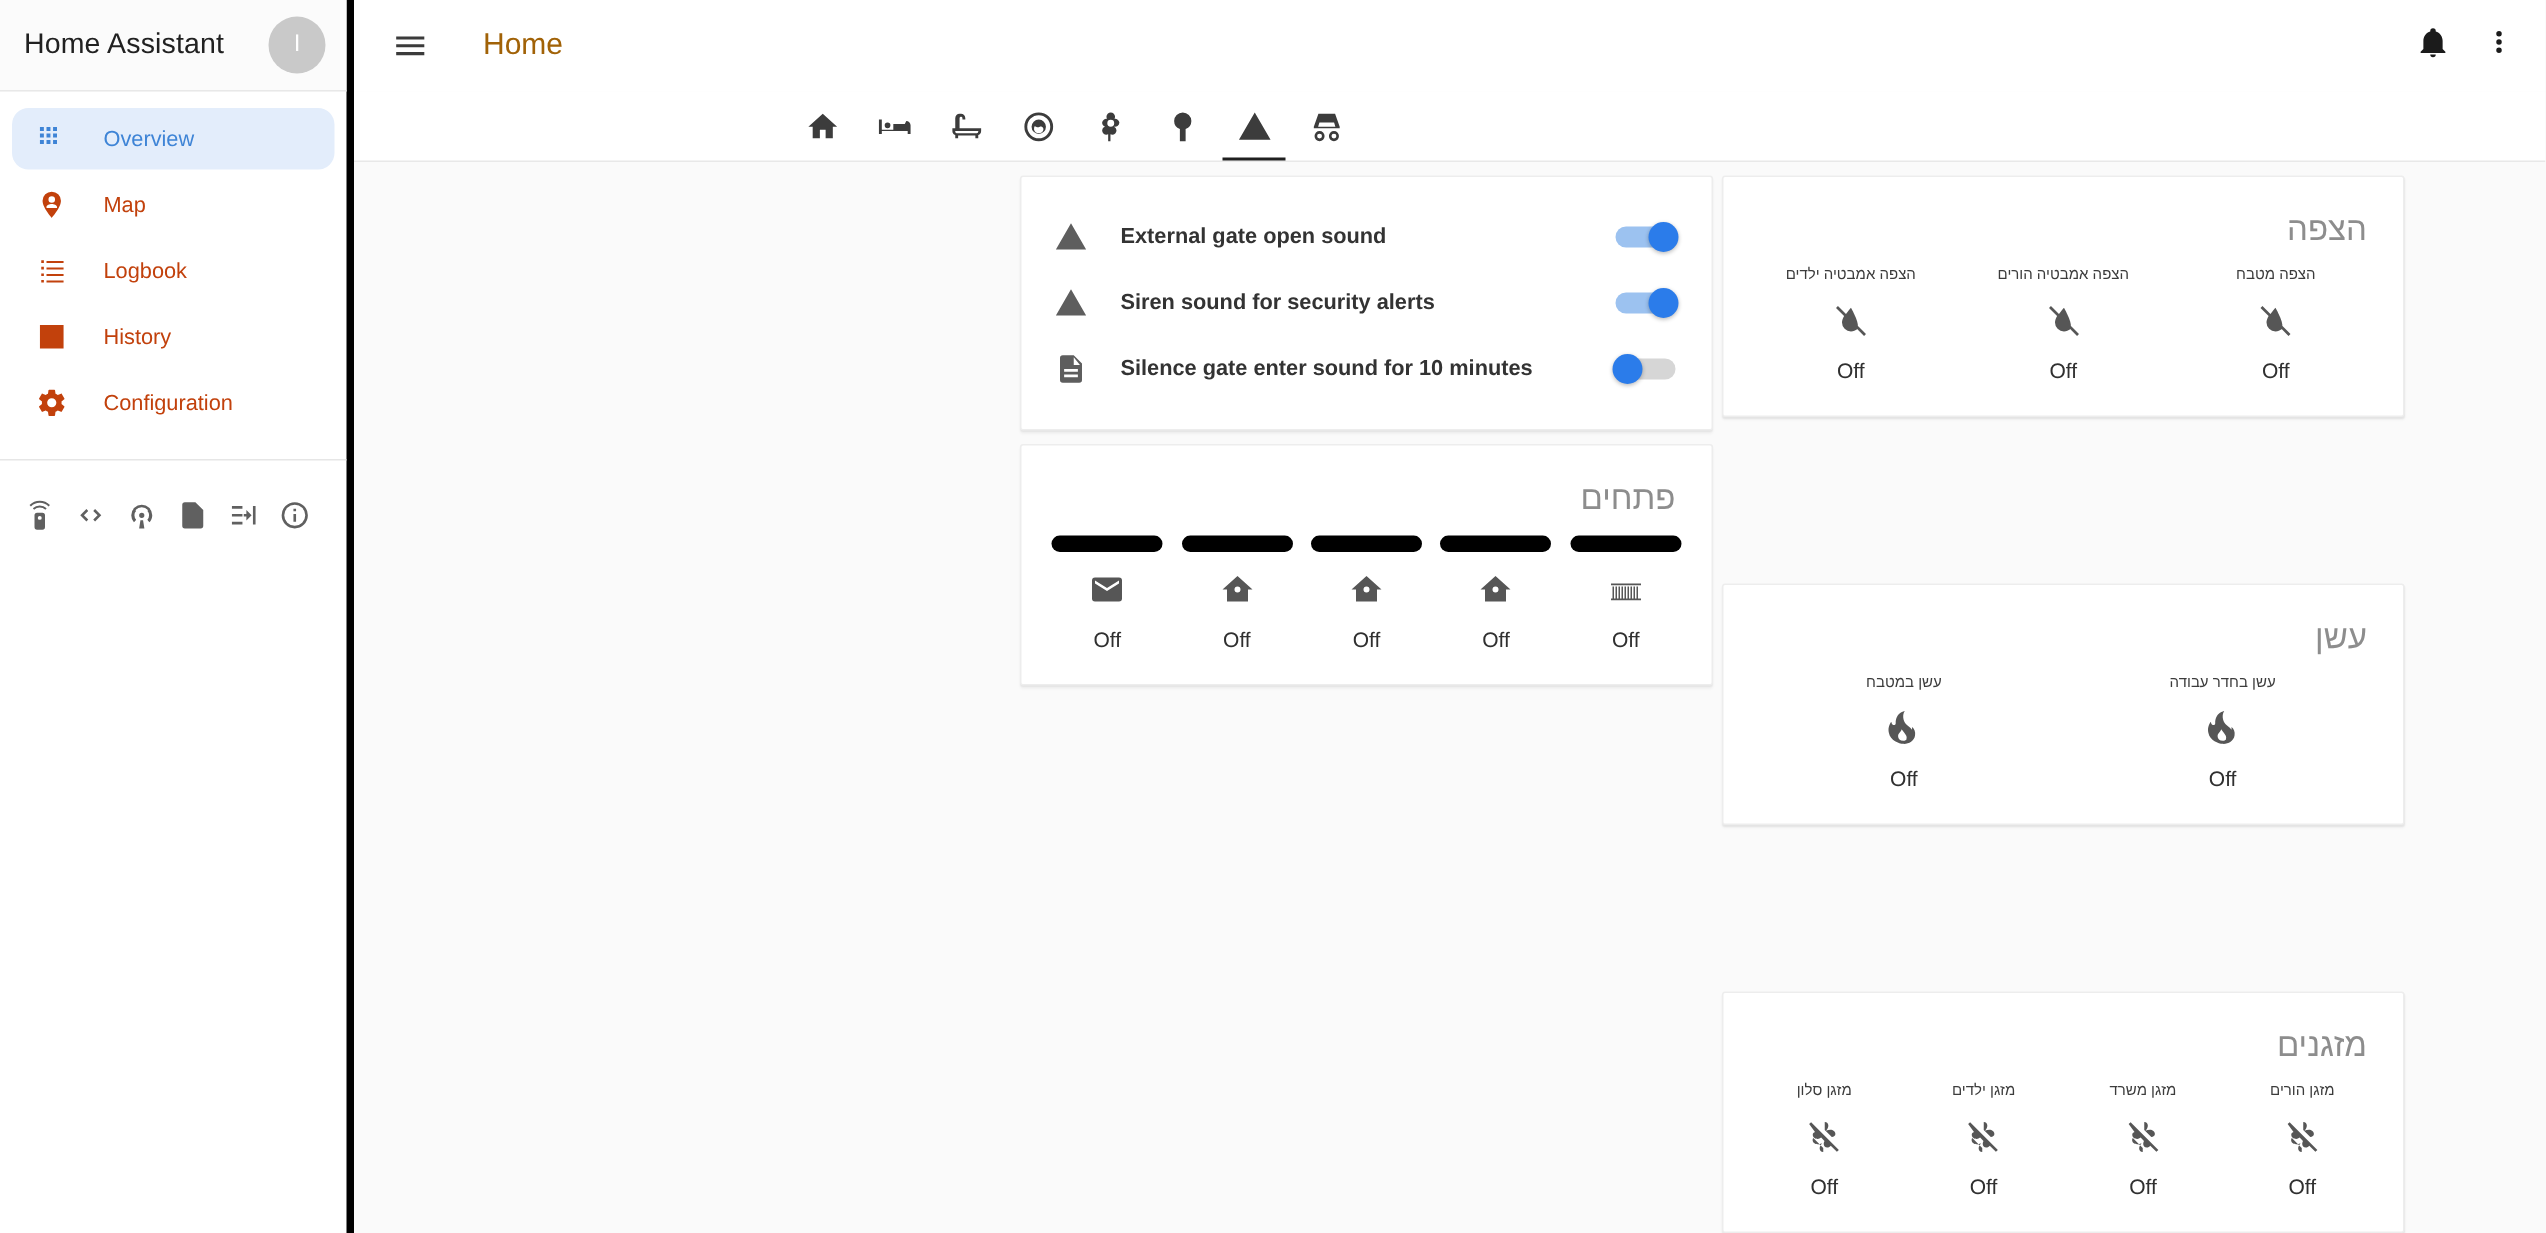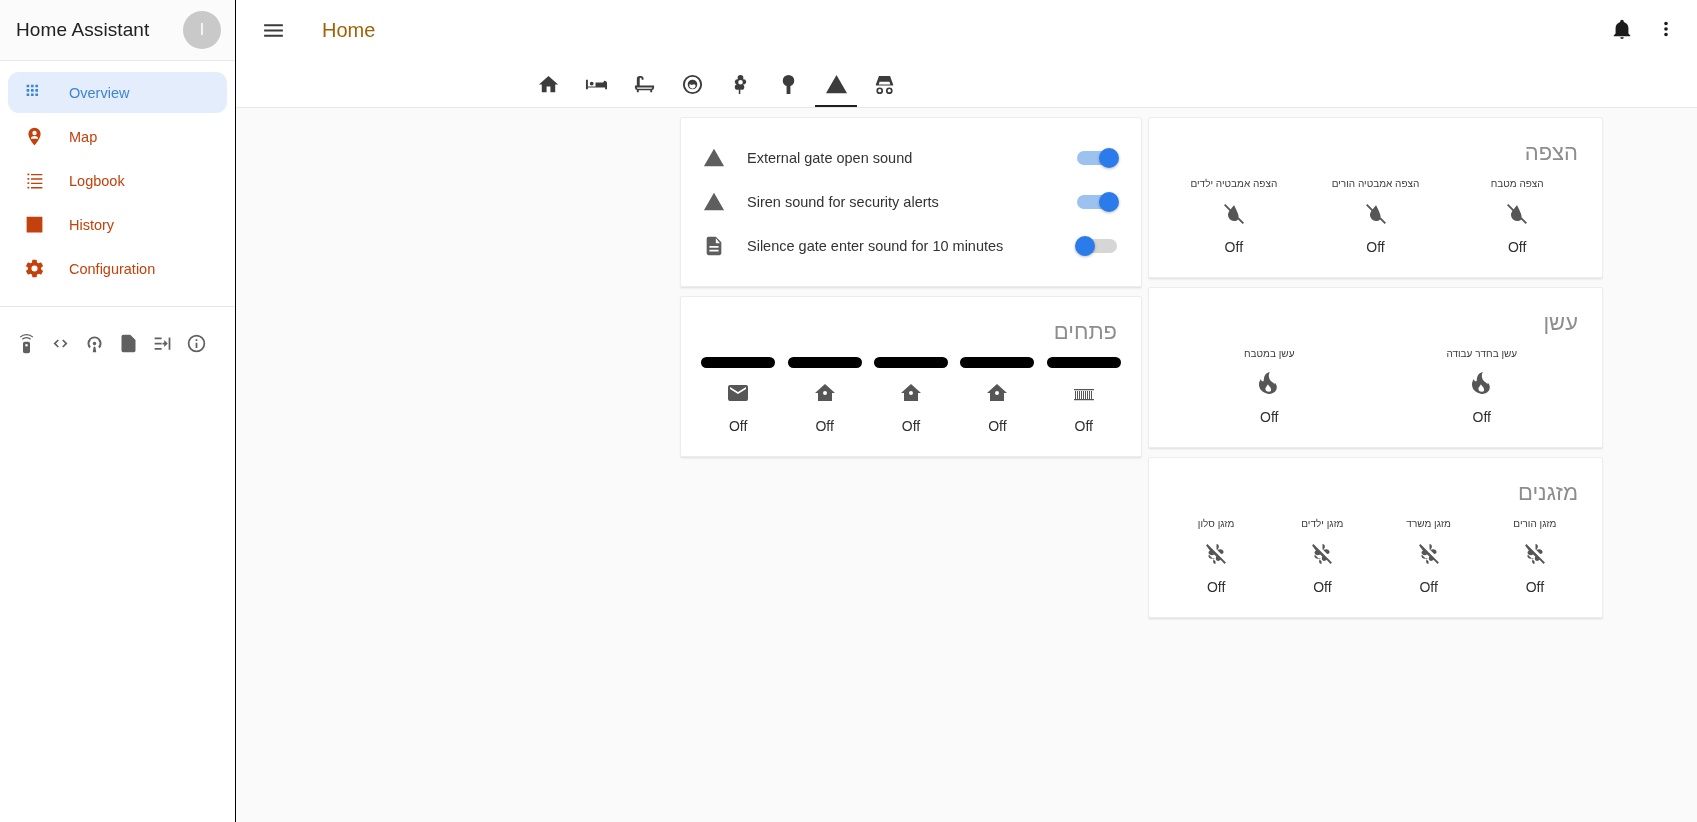--- a/index.html
+++ b/index.html
@@ -6,21 +6,21 @@
   html, body {
     width: 1697px; height: 822px;
     font-family: "Liberation Sans", "DejaVu Sans", sans-serif;
     background: #fafafa; overflow: hidden;
   }
   .app { display: flex; width: 1697px; height: 822px; }
 
   
   .sidebar {
     width: 236px; height: 822px; background: #ffffff;
-    border-right: 1px solid #000000; flex: 0 0 236px;
+    border-right: 5px solid #000000; flex: 0 0 236px;
     display: flex; flex-direction: column;
   }
   .sidebar-header {
     height: 61px; display: flex; align-items: center;
     padding: 0 14px 0 16px; border-bottom: 1px solid #e8e8e8;
     background: #fbfbfb;
   }
   .ha-title {
     font-size: 19px; color: #212121; font-weight: 400;
     letter-spacing: .1px; flex: 1; white-space: nowrap;
@@ -82,34 +82,34 @@
     height: 2.5px; background: #1f1f1f;
   }
 
   
   .content {
     flex: 1; overflow: hidden; padding: 9px 0 0 0;
     display: flex; gap: 0px;
   }
   .col { display: flex; flex-direction: column; gap: 9px; }
   .col-left  { width: 462px; margin-left: 444px; }
-  .col-right { width: 455px; margin-left: 6px; }
+  .col-right { width: 455px; margin-left: 6px; justify-content: space-between; }
 
   .card {
     background: #ffffff; border-radius: 2px;
     box-shadow: 0 2px 2px rgba(0,0,0,.045), 0 1px 1px rgba(0,0,0,.05);
     border: 1px solid #ededed;
   }
   .card-title {
     font-size: 22px; color: #8d8d8d; font-weight: 400;
     padding: 22px 24px 6px 24px; text-align: right; direction: rtl;
   }
 
   
-  .ent-rows { padding: 18px 22px 18px 22px; }
+  .ent-rows { padding: 18px 22px 18px 22px; font-weight: bold; }
   .ent-row { display: flex; align-items: center; height: 44px; }
   .ent-icon { width: 34px; flex: 0 0 34px; color: #5e5e5e;
               display:flex; align-items:center; }
   .ent-icon svg { width: 22px; height: 22px; }
   .ent-name { flex: 1; font-size: 14.5px; color: #333333; margin-left: 10px; }
 
   .toggle { width: 44px; height: 20px; position: relative; flex: 0 0 44px;
             cursor: pointer; }
   .toggle .track {
     position: absolute; left: 2px; top: 3px; width: 40px; height: 14px;

